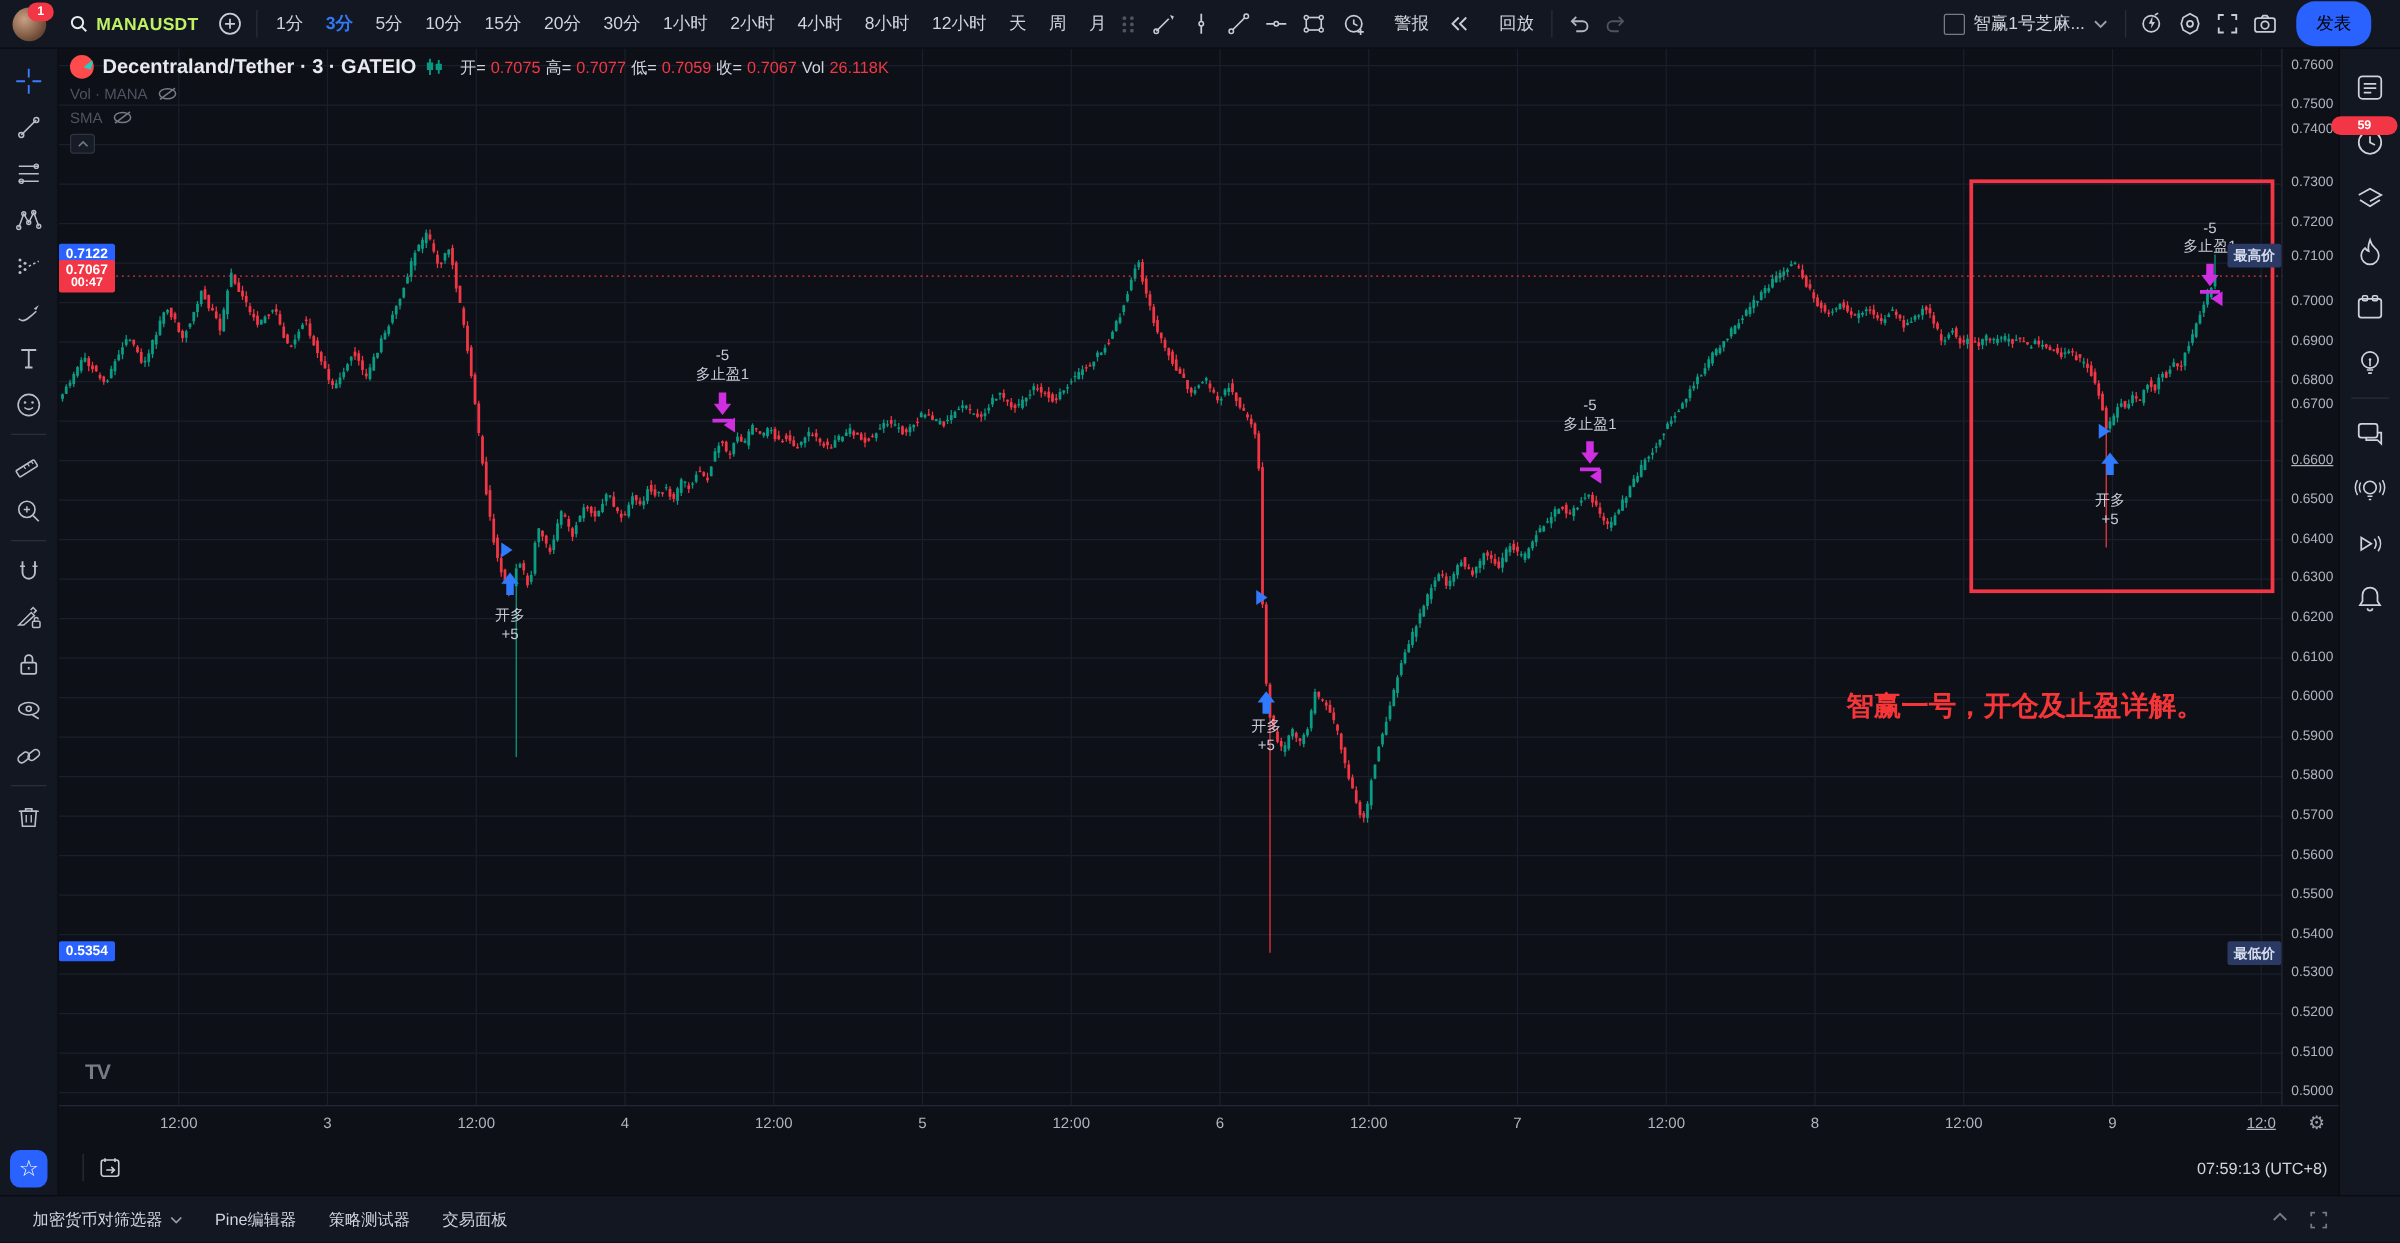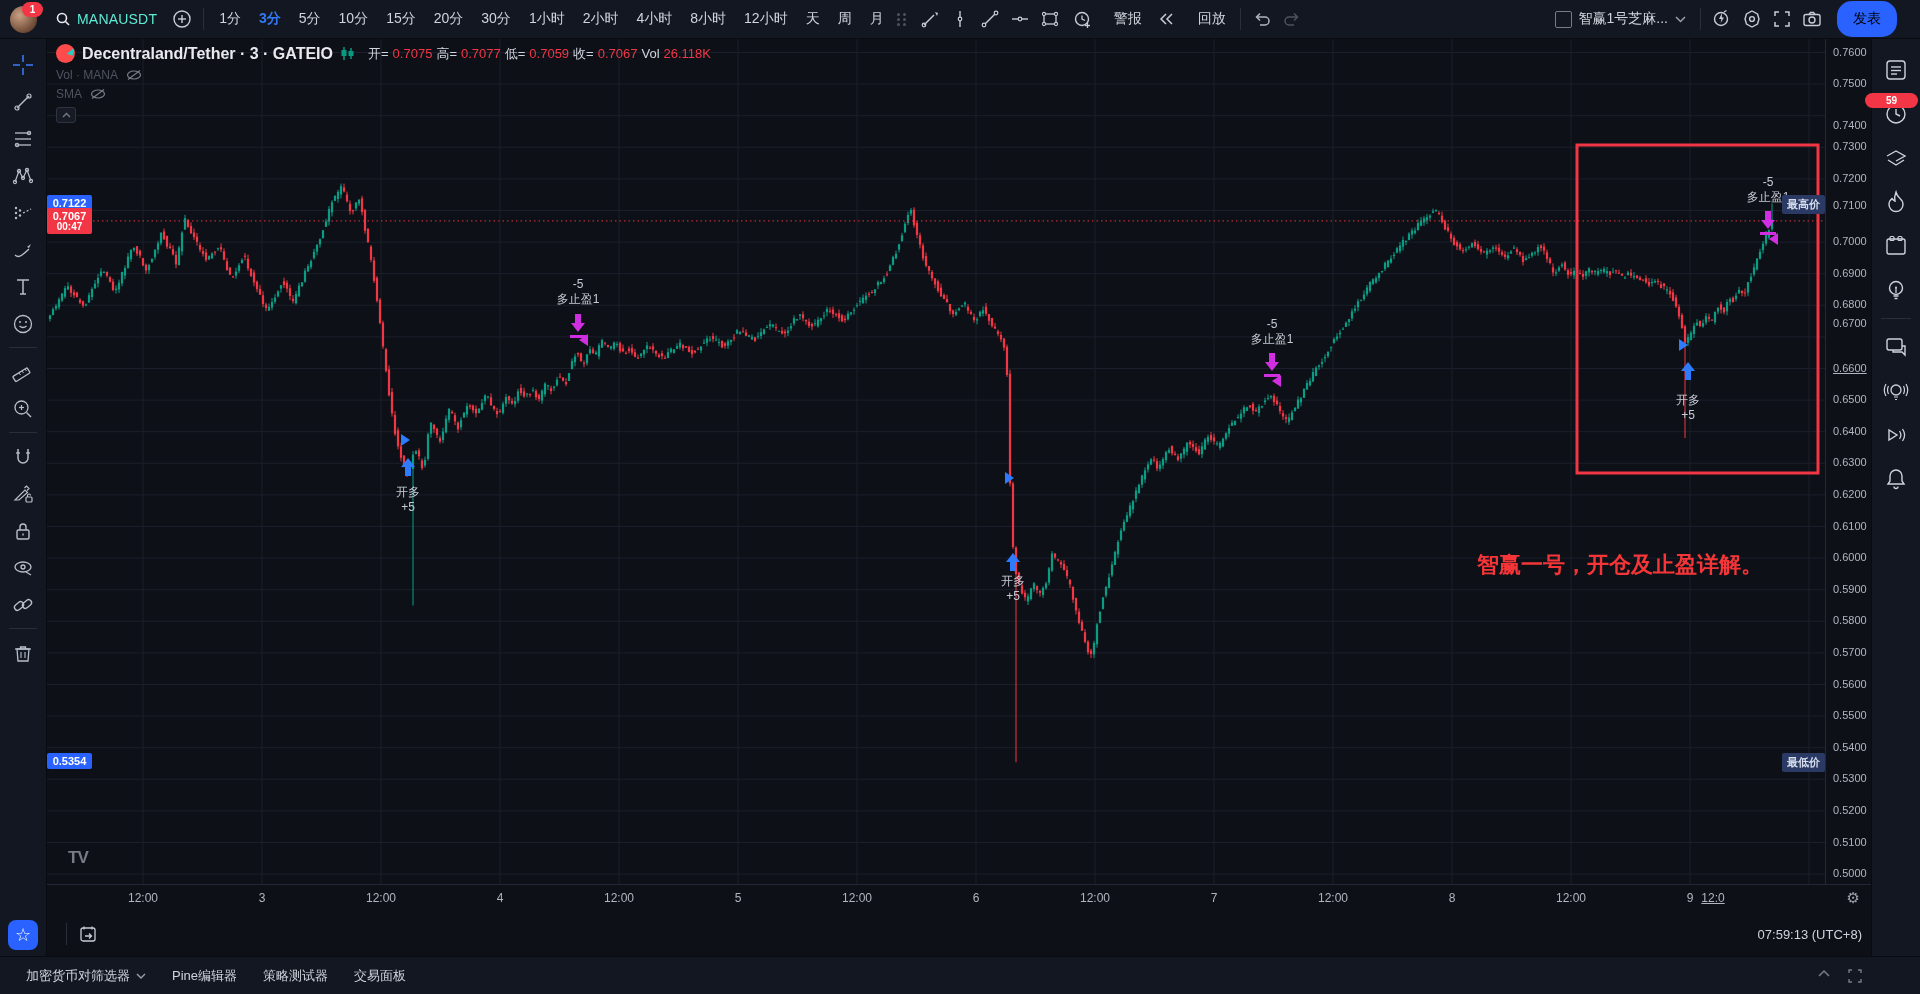--- a/index.html
+++ b/index.html
@@ -9,21 +9,21 @@
   #topbar{position:absolute;left:0;top:0;width:1920px;height:38px;background:#131722;border-bottom:1px solid #090b10;
           display:flex;align-items:center;justify-content:space-between;z-index:30;}
   .tb-left,.tb-right{display:flex;align-items:center;height:100%;}
   .tb-left{padding-left:6px;}
   .tb-right{padding-right:23px;}
   .avatar{position:relative;width:27px;height:27px;border-radius:50%;margin:0 8px 0 4px;
           background:radial-gradient(circle at 35% 35%,#caa083,#6d4a36 70%,#3a2a22);}
   .avatar .badge{position:absolute;top:-4px;right:-6px;min-width:15px;height:15px;border-radius:8px;background:#f23645;
           color:#fff;font-size:10px;font-weight:bold;display:flex;align-items:center;justify-content:center;padding:0 3px;}
   .search-box{display:flex;align-items:center;gap:6px;padding:0 10px;height:100%;cursor:pointer;}
-  .search-box span{font-weight:normal;font-size:14px;color:#5eead4;letter-spacing:.2px;max-width:86px;overflow:hidden;white-space:nowrap;}
+  .search-box span{font-weight:bold;font-size:14px;color:#bef264;letter-spacing:.2px;max-width:86px;overflow:hidden;white-space:nowrap;}
   .icon-btn{display:flex;align-items:center;justify-content:center;min-width:30px;height:30px;border-radius:4px;cursor:pointer;color:#c9ccd4;}
   .sep{width:1px;height:22px;background:#2a2e39;margin:0 6px;}
   #intervals{display:flex;align-items:center;}
   .interval{padding:0 9px;height:30px;display:flex;align-items:center;font-size:14px;color:#d1d4dc;cursor:pointer;border-radius:4px;}
   .interval.active{color:#3179f5;font-weight:bold;}
   .dots{display:grid;grid-template-columns:4px 4px;grid-gap:2px;margin:0 8px 0 4px;}
   .dots i{width:3px;height:3px;border-radius:50%;background:#50535e;}
   .tb-txtbtn{display:flex;align-items:center;gap:22px;padding:0 8px;height:30px;border-radius:4px;font-size:14px;color:#d1d4dc;cursor:pointer;}
   .publish{background:#2962ff;color:#000000;font-size:14px;height:36px;padding:0 16px;border-radius:15px;display:flex;align-items:center;margin-left:10px;cursor:pointer;}
   .layout-sel{display:flex;align-items:center;gap:7px;padding:0 8px;cursor:pointer;}
@@ -1681,21 +1681,21 @@
           <rect x="1714" y="194" width="16" height="3" fill="#cf2fe0"></rect>
           <polygon points="1723,201 1732,195 1732,207" fill="#cf2fe0"></polygon>
           <text x="1722" y="148" text-anchor="middle" fill="#c7cbd6" font-size="12px" font-family="&quot;Liberation Sans&quot;,&quot;DejaVu Sans&quot;,sans-serif">-5</text>
           <text x="1722" y="163" text-anchor="middle" fill="#c7cbd6" font-size="12px" font-family="&quot;Liberation Sans&quot;,&quot;DejaVu Sans&quot;,sans-serif">多止盈1</text>
         </g>
         <text x="1574" y="534" text-anchor="middle" fill="#f53538" font-size="22px" font-weight="bold" font-family="&quot;Liberation Sans&quot;,&quot;DejaVu Sans&quot;,sans-serif">智赢一号，开仓及止盈详解。</text>
       </svg>
     <div id="price-axis">
         <div class="plabel" style="top: 7.5px;">0.7600</div>
         <div class="plabel" style="top: 39.1px;">0.7500</div>
-        <div class="plabel" style="top: 81px;">0.7400</div>
+        <div class="plabel" style="top: 59px;">0.7400</div>
         <div class="plabel" style="top: 102.3px;">0.7300</div>
         <div class="plabel" style="top: 133.9px;">0.7200</div>
         <div class="plabel" style="top: 161px;">0.7100</div>
         <div class="plabel" style="top: 197.1px;">0.7000</div>
         <div class="plabel" style="top: 228.7px;">0.6900</div>
         <div class="plabel" style="top: 260.3px;">0.6800</div>
         <div class="plabel" style="top: 279px;">0.6700</div>
         <div class="plabel" style="top: 323.5px; text-decoration: underline;">0.6600</div>
         <div class="plabel" style="top: 355.1px;">0.6500</div>
         <div class="plabel" style="top: 386.7px;">0.6400</div>
@@ -1782,21 +1782,21 @@
       <span class="tlabel" style="left: 573px;">12:00</span>
       <span class="tlabel" style="left: 692px;">5</span>
       <span class="tlabel" style="left: 811px;">12:00</span>
       <span class="tlabel" style="left: 930px;">6</span>
       <span class="tlabel" style="left: 1049px;">12:00</span>
       <span class="tlabel" style="left: 1168px;">7</span>
       <span class="tlabel" style="left: 1287px;">12:00</span>
       <span class="tlabel" style="left: 1406px;">8</span>
       <span class="tlabel" style="left: 1525px;">12:00</span>
       <span class="tlabel" style="left: 1644px;">9</span>
-      <span class="tlabel" style="left: 1667px; text-decoration: underline;">12:0</span>
+      <span class="tlabel" style="left: 1763px; text-decoration: underline;">12:0</span>
     </div>
 
   <div id="range-bar">
     <span style="width:14px;"></span>
     <span class="sep"></span>
     <span class="icon-btn">
       <svg width="18" height="18" viewBox="0 0 18 18">
           <rect x="2" y="3" width="14" height="13" rx="2" fill="none" stroke="#c9ccd4" stroke-width="1.3"></rect>
           <line x1="5" y1="1.5" x2="5" y2="4.5" stroke="#c9ccd4" stroke-width="1.3"></line>
           <line x1="13" y1="1.5" x2="13" y2="4.5" stroke="#c9ccd4" stroke-width="1.3"></line>

